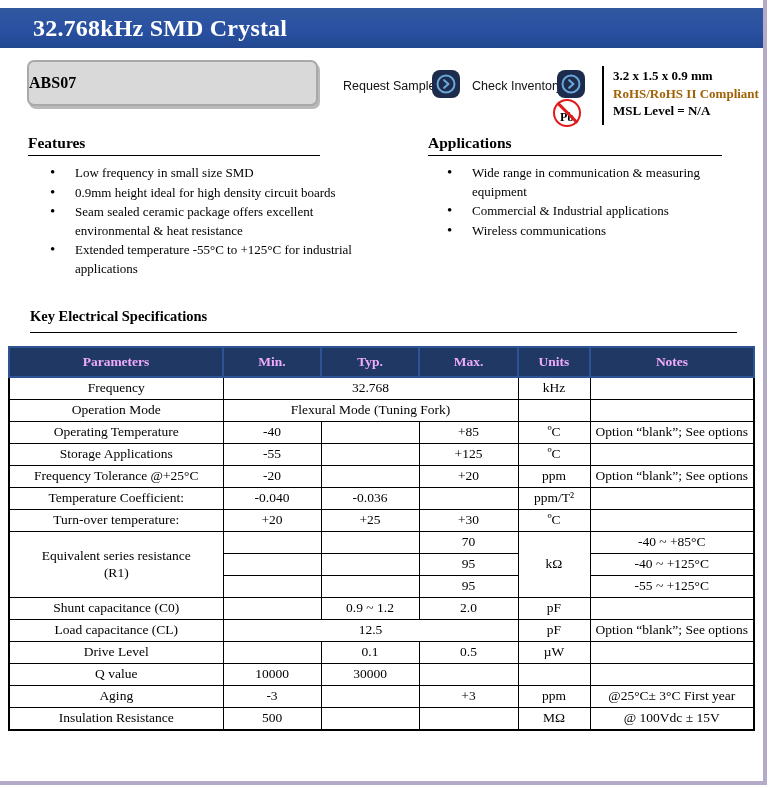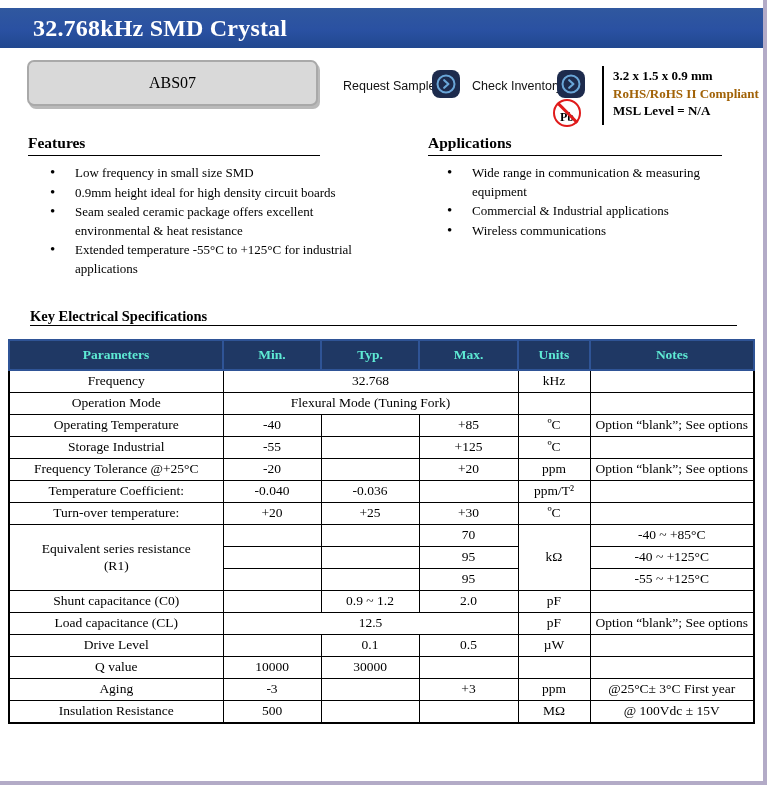--- a/index.html
+++ b/index.html
@@ -17,22 +17,22 @@
     background:linear-gradient(180deg,#30589f 0%, #2a51a2 55%, #21488f 100%);
     display:flex; align-items:center;
   }
   .banner h1 { margin:0 0 0 33px; color:#fff; font-size:24px; font-weight:bold; letter-spacing:0.2px; }
 
   
   .abs-box {
     position:absolute; left:27px; top:60px; width:287px; height:42px;
     background:#d9d9d9; border:2px solid #a9a9a9; border-radius:7px;
     box-shadow:2px 3px 0 rgba(130,130,130,0.55);
-    display:flex; align-items:center; justify-content:center;
-    font-weight:normal; font-size:16px;
+    display:flex; align-items:center; justify-content:flex-start;
+    font-weight:bold; font-size:16px;
   }
   .action-label {
     position:absolute; font-family:"Liberation Sans", sans-serif;
     font-size:12.5px; color:#111; top:79px; cursor:pointer; background:none; border:none; padding:0;
   }
   #lbl-req { left:343px; }
   #lbl-chk { left:472px; }
   .icon-btn {
     position:absolute; top:70px; width:28px; height:28px; padding:0;
     background:#1d2b4d; border:none; border-radius:8px; cursor:pointer;
@@ -67,28 +67,28 @@
   .bullets-section ul { list-style:none; margin:8px 0 0 0; padding:0; font-size:13px; line-height:18.5px; }
   #features ul { padding-left:47px; }
   #applications ul { padding-left:44px; }
   .bullets-section li { position:relative; white-space:pre-line; margin-bottom:1px; }
   .bullets-section li::before { content:"\2022"; position:absolute; left:-25px; top:-1px; font-size:15px; }
 
   
   .specs { position:absolute; left:0; top:308px; width:765px; }
   .specs h2 {
     margin:0 0 0 30px; font-size:14.5px; font-weight:bold;
-    border-bottom:1.6px solid #000; width:707px;
+    padding-bottom:7px; border-bottom:1.6px solid #000; width:707px;
   }
   table.spec-table {
     margin:13px 0 0 8px; border-collapse:collapse; width:745px; table-layout:fixed;
     border:2.5px solid #000;
   }
   .spec-table thead th {
-    background:#1f3864; color:#5eead4; font-size:13.5px; font-weight:bold;
+    background:#1f3864; color:#f0abfc; font-size:13.5px; font-weight:bold;
     border:2px solid #2f5496; height:26px; padding:1px 14px;
   }
   .spec-table tbody td {
     border:1.4px solid #000; font-size:13.5px; text-align:center;
     height:19px; padding:1px 3px; white-space:pre-line; line-height:16.5px;
   }
 </style>
 </head>
 <body>
 
@@ -190,21 +190,21 @@
         </tr>
         <tr>
           <td>Operating Temperature</td>
           <td>-40</td>
           <td></td>
           <td>+85</td>
           <td>ºC</td>
           <td>Option “blank”; See options</td>
         </tr>
         <tr>
-          <td>Storage Industrial</td>
+          <td>Storage Applications</td>
           <td>-55</td>
           <td></td>
           <td>+125</td>
           <td>ºC</td>
           <td></td>
         </tr>
         <tr>
           <td>Frequency Tolerance @+25°C</td>
           <td>-20</td>
           <td></td>

